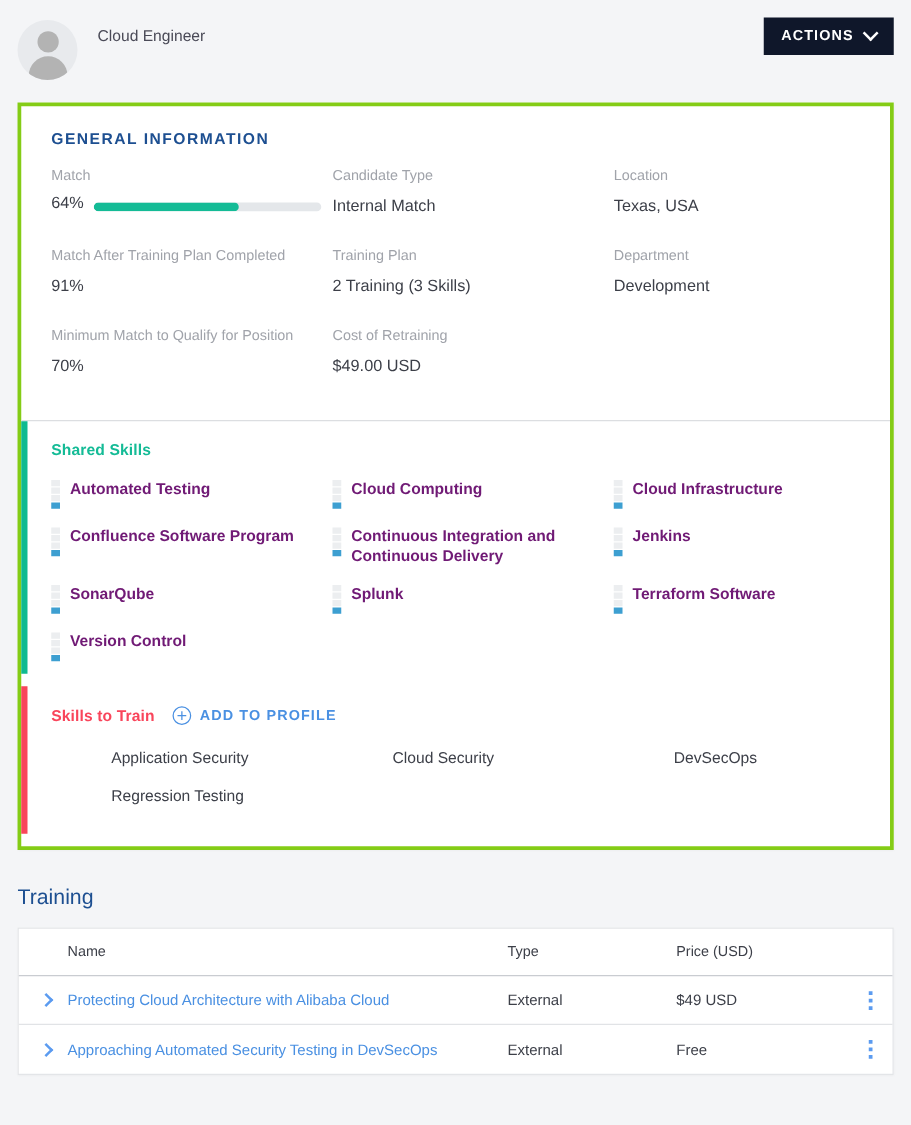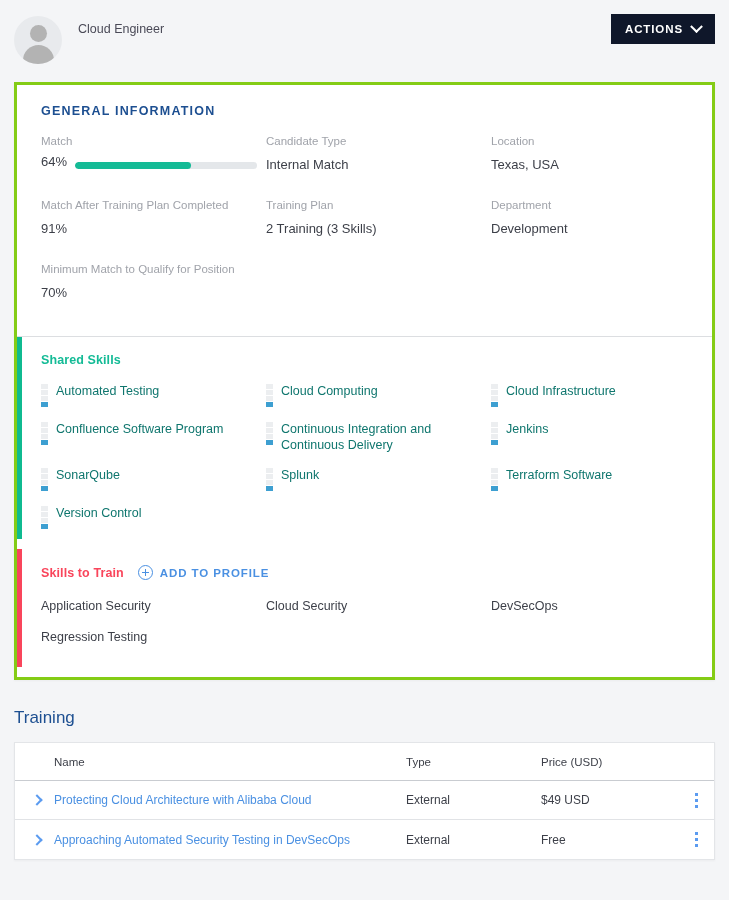--- a/index.html
+++ b/index.html
@@ -215,32 +215,33 @@
     margin-top: 1px;
   }
   .level span {
     display: block;
     width: 7px; height: 5px;
     background: #eceef0;
   }
   .level span.on { background: #3d9fd1; }
   .skill-name {
     font-size: 12.5px;
-    color: #0f766e;
+    color: #701a75;
     line-height: 16px;
     max-width: 180px;
+    font-weight: bold;
   }
 
   .train-grid {
     display: grid;
     grid-template-columns: 225px 225px 1fr;
     padding: 18px 0 22px 24px;
     row-gap: 15px;
   }
-  .train-name { font-size: 12.5px; color: #3c3f48; line-height: 16px; }
+  .train-name { font-size: 12.5px; color: #3c3f48; line-height: 16px; margin-left: 48px; }
 
   
   .training-heading {
     font-size: 17px;
     color: #1d4f91;
     padding: 28px 0 14px 14px;
   }
 
   .table-card {
     background: #fff;
@@ -343,20 +344,24 @@
         <div class="info-field">
           <div class="field-label">Department</div>
           <div class="field-value">Development</div>
         </div>
 
         <div class="info-field">
           <div class="field-label">Minimum Match to Qualify for Position</div>
           <div class="field-value">70%</div>
         </div>
 
+        <div class="info-field">
+          <div class="field-label">Cost of Retraining</div>
+          <div class="field-value">$49.00 USD</div>
+        </div>
 
         <div></div>
       </div>
     </div>
 
     <div class="divider"></div>
 
     <div class="skills-card">
 
       <div class="skill-group">

